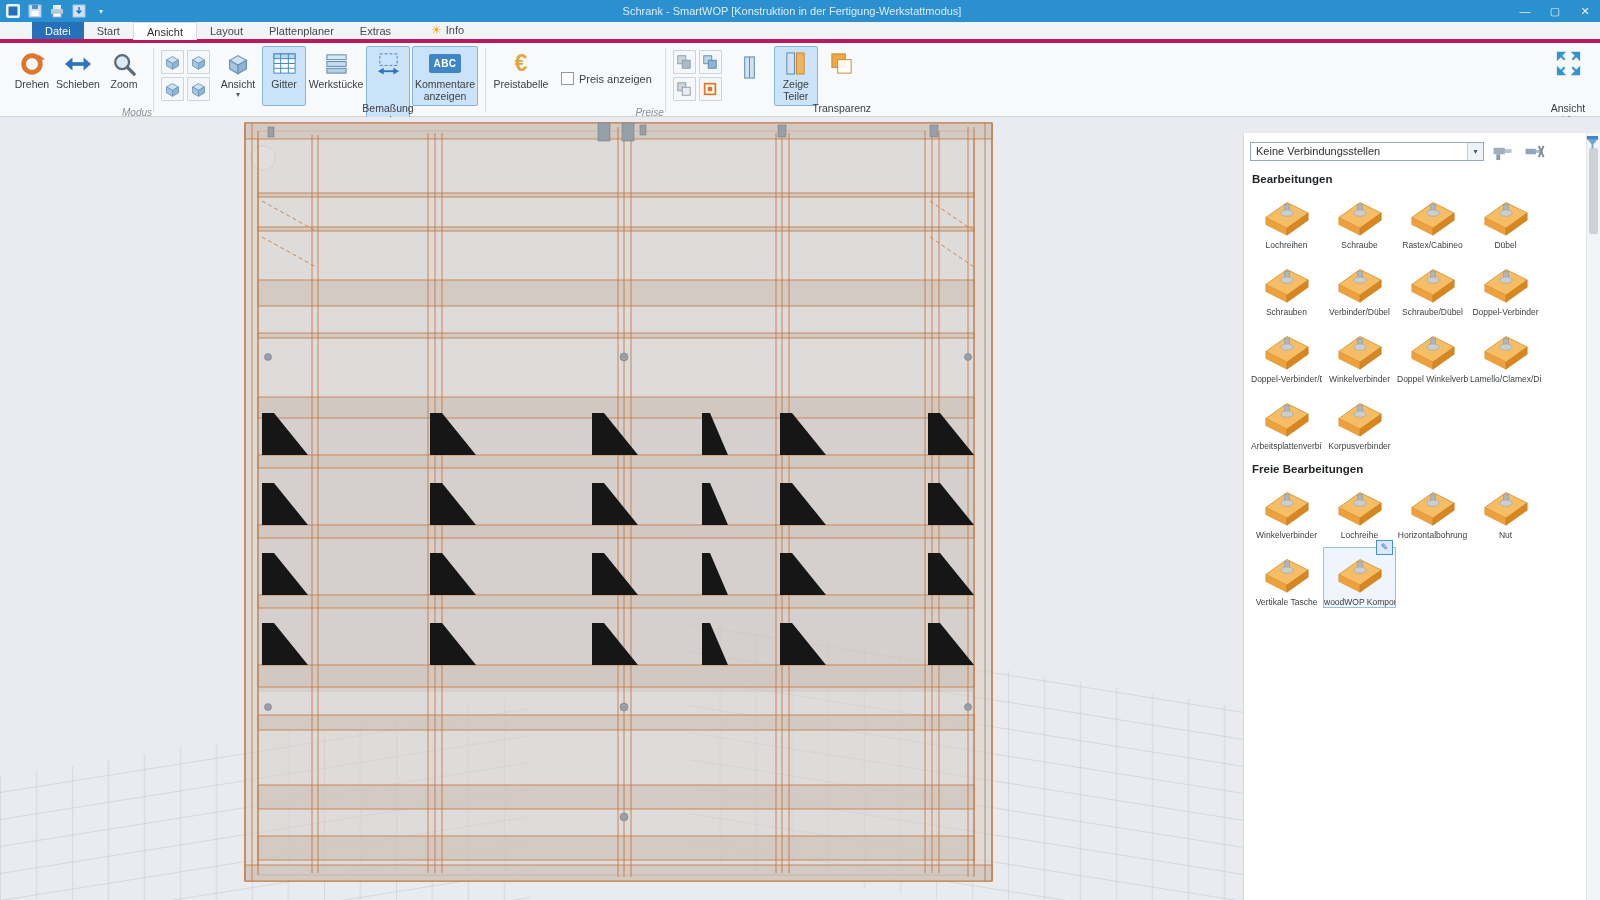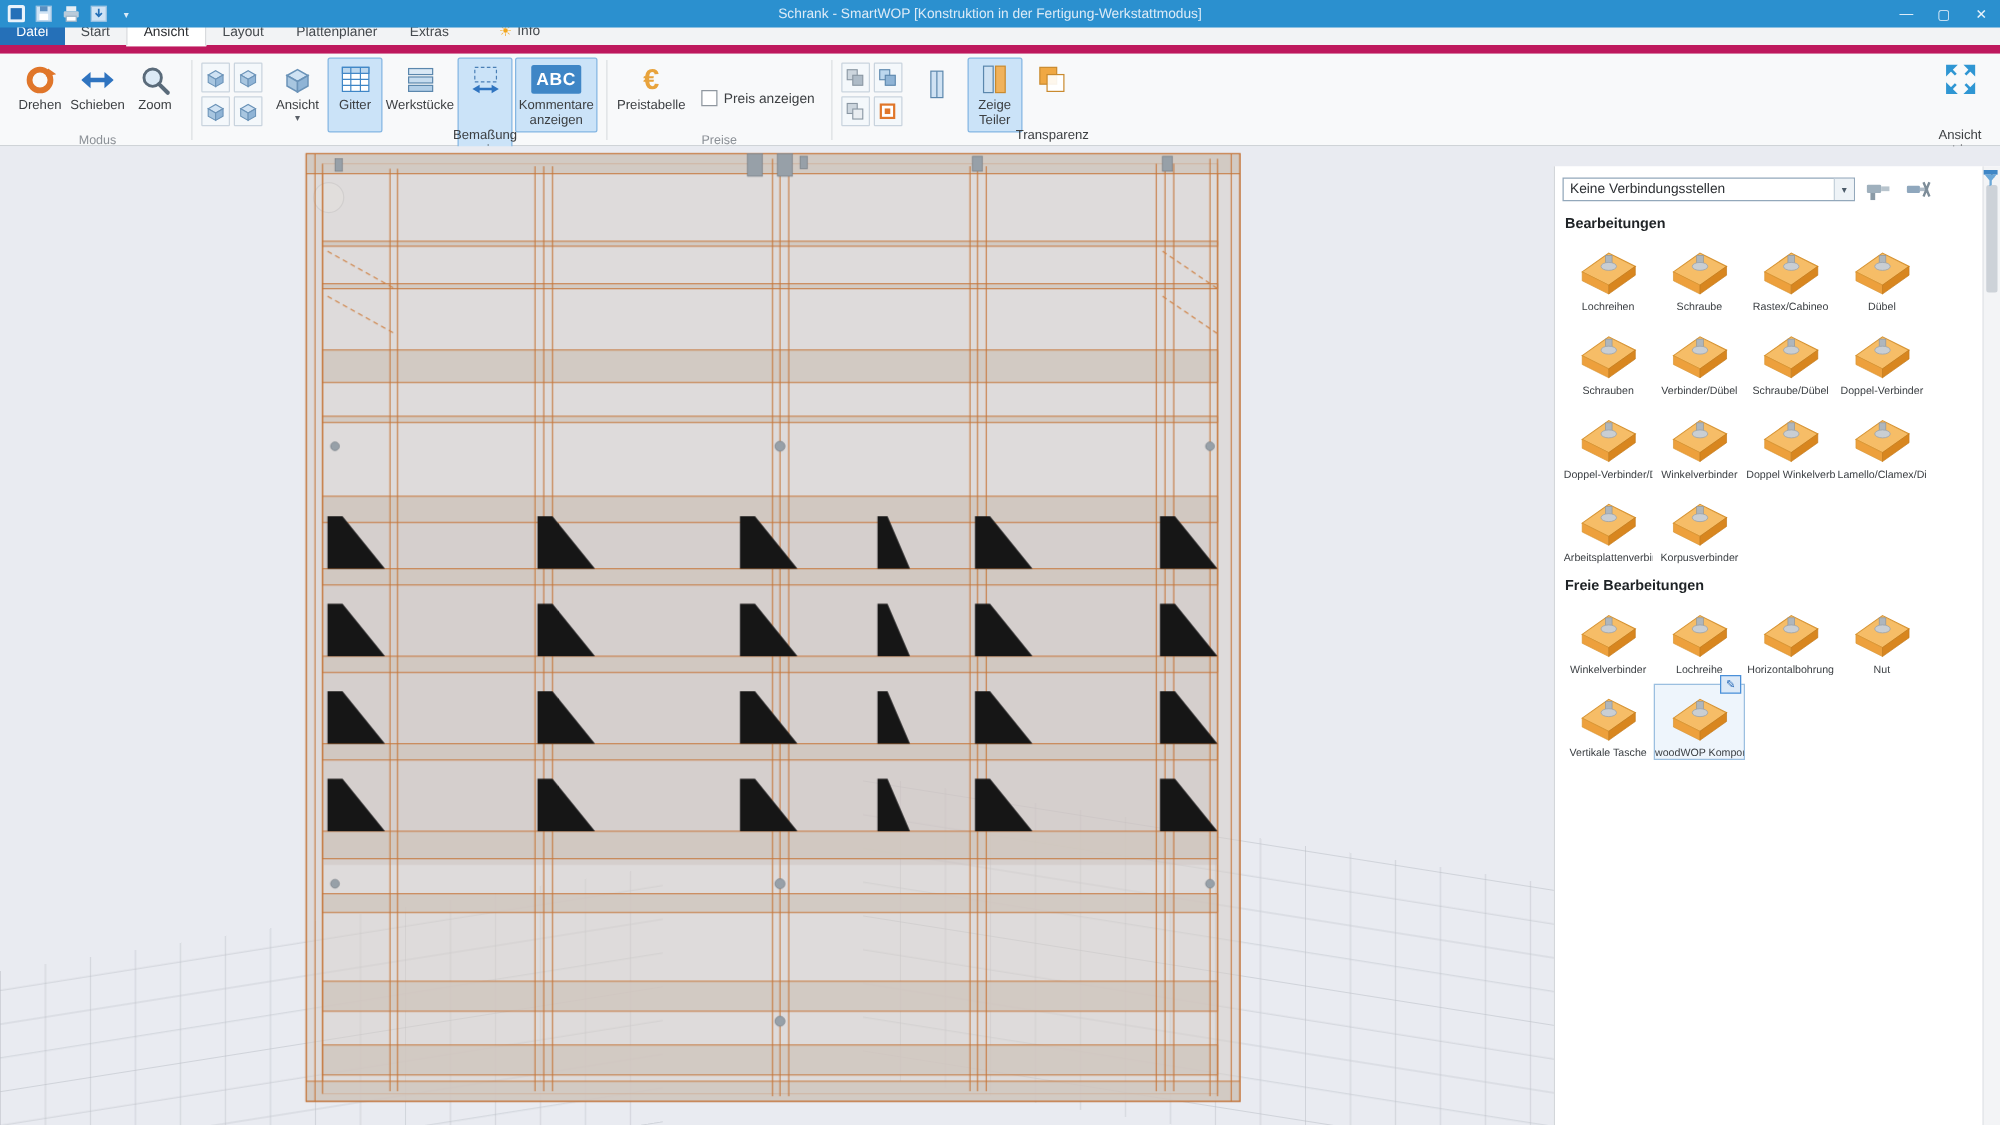--- a/index.html
+++ b/index.html
@@ -7,44 +7,44 @@
 
   
   .titlebar { height:22px; background:#2b90cf; display:flex; align-items:center; position:relative; color:#e8f2fa; }
   .qat { display:flex; align-items:center; gap:4px; padding-left:4px; z-index:2; }
   .qat .qbtn { width:18px; height:18px; display:flex; align-items:center; justify-content:center; }
   .win-title { position:absolute; left:0; right:16px; text-align:center; font-size:11px; color:#dcebf7; pointer-events:none; }
   .win-controls { margin-left:auto; display:flex; z-index:2; }
   .win-controls .wbtn { width:30px; height:22px; display:flex; align-items:center; justify-content:center; font-size:11px; color:#eaf3fb; cursor:default; }
 
   
-  .tabrow { height:21px; background:#f2f3f5; display:flex; align-items:flex-end; border-bottom:7px solid #be185d; }
+  .tabrow { height:21px; background:#f2f3f5; display:flex; border-bottom:4px solid #be185d;padding-left:32px; }
   .tab { padding:3px 13px 4px; font-size:11px; color:#454a4f; cursor:default; }
   .tab.datei { background:#2570b8; color:#fff; }
   .tab.active { background:#fff; border:1px solid #d8dadd; border-bottom:1px solid #fff; margin-bottom:-1px; color:#2c2f33; }
   .tab.info { display:flex; align-items:center; gap:4px; margin-left:14px; }
   .sun { color:#f2a61d; font-size:12px; }
 
   
   .ribbon { height:74px; background:#f8f9fa; border-bottom:1px solid #cfd3d7; display:flex; padding:1px 4px 0; }
   .rgroup { display:flex; flex-direction:column; }
   .rg-content { flex:1; display:flex; align-items:flex-start; gap:2px; padding:2px 6px 0; }
-  .rg-label { text-align:center; font-size:10px; color:#8b9096; padding:1px 0 2px; }
+  .rg-label { text-align:right; font-size:10px; color:#8b9096; padding:1px 0 2px;font-style:italic; }
   .gsep { width:1px; background:#dcdfe2; margin:4px 1px; }
   .bigbtn { width:50px; min-height:60px; display:flex; flex-direction:column; align-items:center; padding:3px 1px 1px; border:1px solid transparent; border-radius:2px; font-size:10.5px; color:#3c3f42; text-align:center; line-height:1.12; cursor:default; }
   .bigbtn.hl { background:#cbe3f8; border-color:#84b6e2; }
   .bigbtn .bicon { width:27px; height:27px; margin-bottom:2px; display:flex; align-items:center; justify-content:center; }
   .bigbtn.w56 { width:56px; } .bigbtn.w62 { width:44px;gap:24px; } .bigbtn.w66 { width:66px; } .bigbtn.w44 { width:44px; }
   .caret { font-size:8px; color:#5a6067; line-height:1; }
   .smgrid { display:grid; grid-template-columns:23px 23px; grid-auto-rows:24px; gap:3px; padding-top:4px; margin-right:4px; }
   .smbtn { border:1px solid #c9d4de; background:#f4f8fb; display:flex; align-items:center; justify-content:center; border-radius:1px; cursor:default; }
   .euro { font-size:23px; font-weight:bold; color:#e8a33c; line-height:1; }
   .cbrow { display:flex; align-items:center; gap:5px; margin:26px 6px 0 10px; font-size:11px; color:#3c3f42; }
   .cb { width:13px; height:13px; background:#fff; border:1px solid #8f979f; display:inline-block; }
-  .abcbox { background:#3f86c6; color:#fff; border-radius:2px; font-size:14px; font-weight:bold; padding:4px 4px; letter-spacing:.5px; }
+  .abcbox { background:#3f86c6; color:#fff; border-radius:2px; font-size:10px; font-weight:bold; padding:4px 4px; letter-spacing:.5px; }
   .spacer { flex:1; }
 
   
   .workspace { position:relative; height:783px; background:#e9ebf1; }
   .scene { position:absolute; left:0; top:0; }
 
   .propbar { position:absolute; left:24px; top:27px; width:341px; height:27px; background:#fdfdfe; border-radius:2px; box-shadow:0 1px 4px rgba(40,50,70,.28); display:flex; align-items:center; padding:0 8px 0 10px; }
   .propbar .ptitle { color:#2b9cd8; font-size:13px; flex:1; }
 
   

